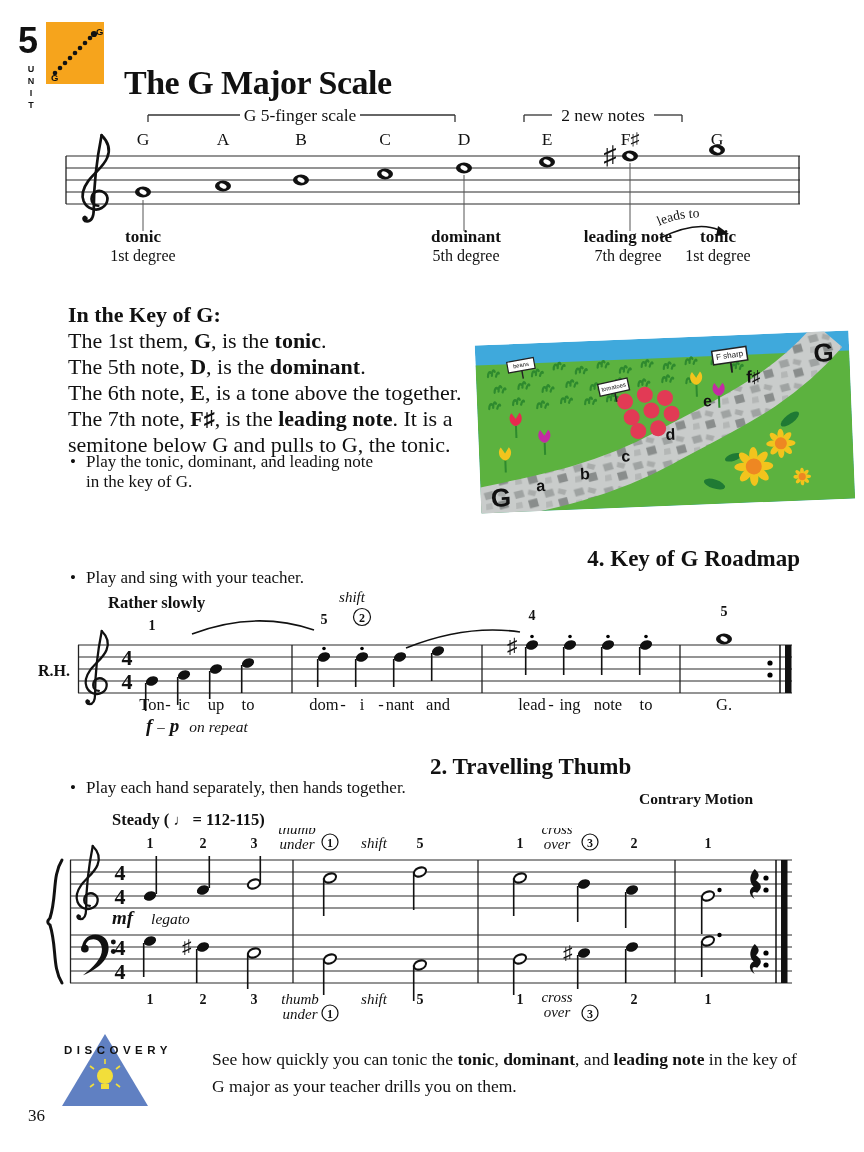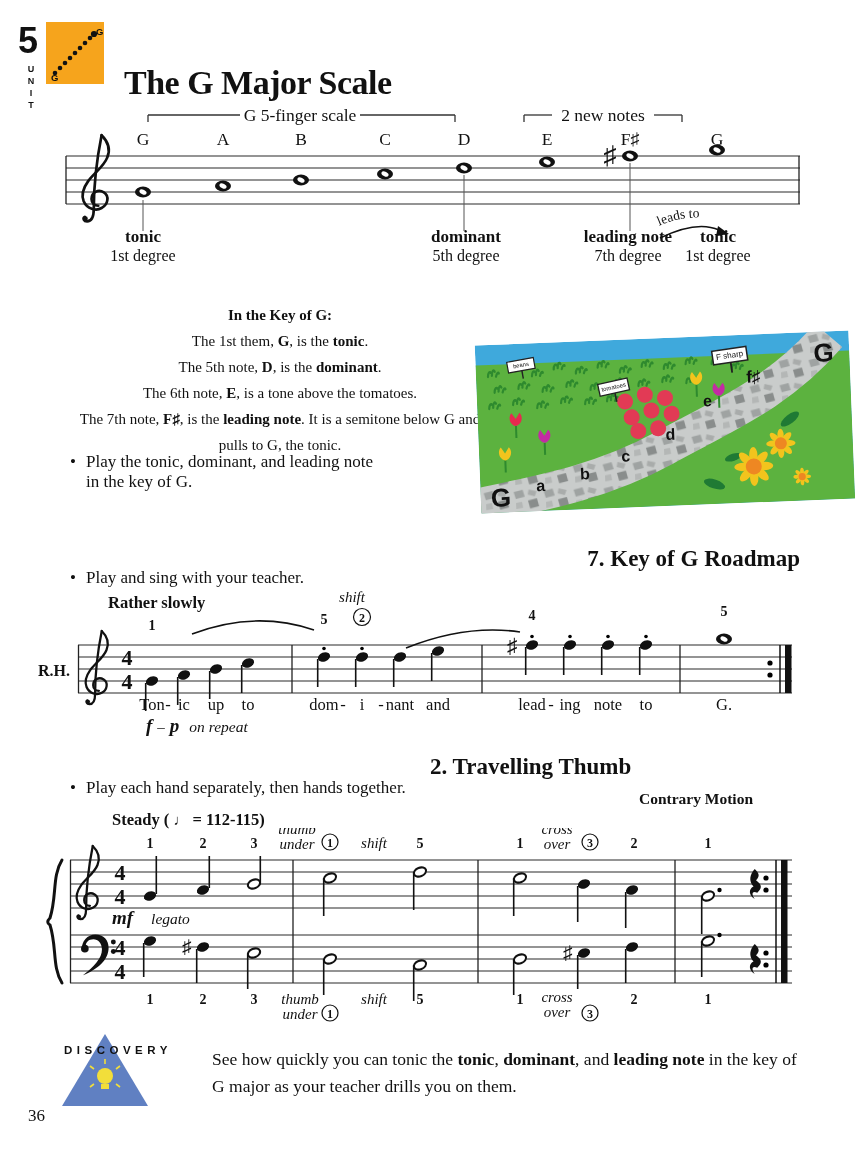--- a/index.html
+++ b/index.html
@@ -19,21 +19,21 @@
   .lyr{font-size:16.5px;}
   .ann{font-size:15px;font-style:italic;}
   .nn{font-size:17.5px;}
   .mnum{font-size:22px;font-weight:bold;}
   .deg{font-size:16px;}
   .lbl{font-size:17px;font-weight:bold;}
   .brk{stroke:#333;stroke-width:1.3;}
   .title{font-size:34px;font-weight:bold;letter-spacing:-0.5px;}
   .h2{font-size:23px;font-weight:bold;}
   .bullet-row{display:flex;gap:10px;font-size:17px;}
-  .keytext{font-size:15px;line-height:26px;width:424px;text-align:center;}
+  .keytext{font-size:22px;line-height:26px;width:424px;}
   .ill-letter{font-family:"Liberation Sans",sans-serif;font-weight:bold;}
 </style>
 </head>
 <body>
 
 <div class="page">
 
   <div class="abs sans bd" style="left:18px;top:20px;font-size:36px;">5</div>
   <div class="abs sans bd" style="left:26px;top:64px;font-size:9px;writing-mode:vertical-lr;text-orientation:upright;letter-spacing:2px;">UNIT</div>
   <svg class="abs" style="left:46px;top:22px;" width="58" height="62">
@@ -172,21 +172,21 @@
       <text x="466" y="166" text-anchor="middle" class="deg">5th degree</text>
       <text x="628" y="166" text-anchor="middle" class="deg">7th degree</text>
       <text x="718" y="166" text-anchor="middle" class="deg">1st degree</text>
     </g>
   </svg>
 
   <div class="abs keytext" style="left:68px;top:302px;">
     <div class="bd">In the Key of G:</div>
     <div><span>The 1st them, </span><span style="font-weight: bold;">G</span><span>, is the </span><span style="font-weight: bold;">tonic</span><span>.</span></div>
     <div><span>The 5th note, </span><span style="font-weight: bold;">D</span><span>, is the </span><span style="font-weight: bold;">dominant</span><span>.</span></div>
-    <div><span>The 6th note, </span><span style="font-weight: bold;">E</span><span>, is a tone above the tomatoes.</span></div>
+    <div><span>The 6th note, </span><span style="font-weight: bold;">E</span><span>, is a tone above the together.</span></div>
     <div><span>The 7th note, </span><span style="font-weight: bold;">F♯</span><span>, is the </span><span style="font-weight: bold;">leading note</span><span>. It is a semitone below G and pulls to G, the tonic.</span></div>
   </div>
   <div class="abs bullet-row" style="left:70px;top:452px;">
     <span>•</span>
     <span>
       <div>Play the tonic, dominant, and leading note</div>
       <div>in the key of G.</div>
     </span>
   </div>
 
@@ -275,21 +275,21 @@
         <text x="100" y="138" class="ill-letter" font-size="16">b</text>
         <text x="142" y="122" class="ill-letter" font-size="16">c</text>
         <text x="187" y="102" class="ill-letter" font-size="16">d</text>
         <text x="226" y="70" class="ill-letter" font-size="16">e</text>
         <text x="270" y="48" class="ill-letter" font-size="17">f♯</text>
         <text x="338" y="30" class="ill-letter" font-size="26">G</text>
       </g>
     </svg>
   </div>
 
-  <div class="abs h2" style="left:430px;top:546px;width:370px;text-align:right;">7. Key of G Roadmap</div>
+  <div class="abs h2" style="left:430px;top:546px;width:370px;text-align:right;">4. Key of G Roadmap</div>
   <div class="abs bullet-row" style="left:70px;top:568px;">
     <span>•</span>
     <span>Play and sing with your teacher.</span>
   </div>
 
   <svg class="abs" style="left:0;top:590px;" width="864" height="150">
     <text x="108" y="18" font-size="16.5" font-weight="bold">Rather slowly</text>
     <g>
       <line class="stf" x1="78" y1="55" x2="792" y2="55"></line>
         <line class="stf" x1="78" y1="67" x2="792" y2="67"></line>

